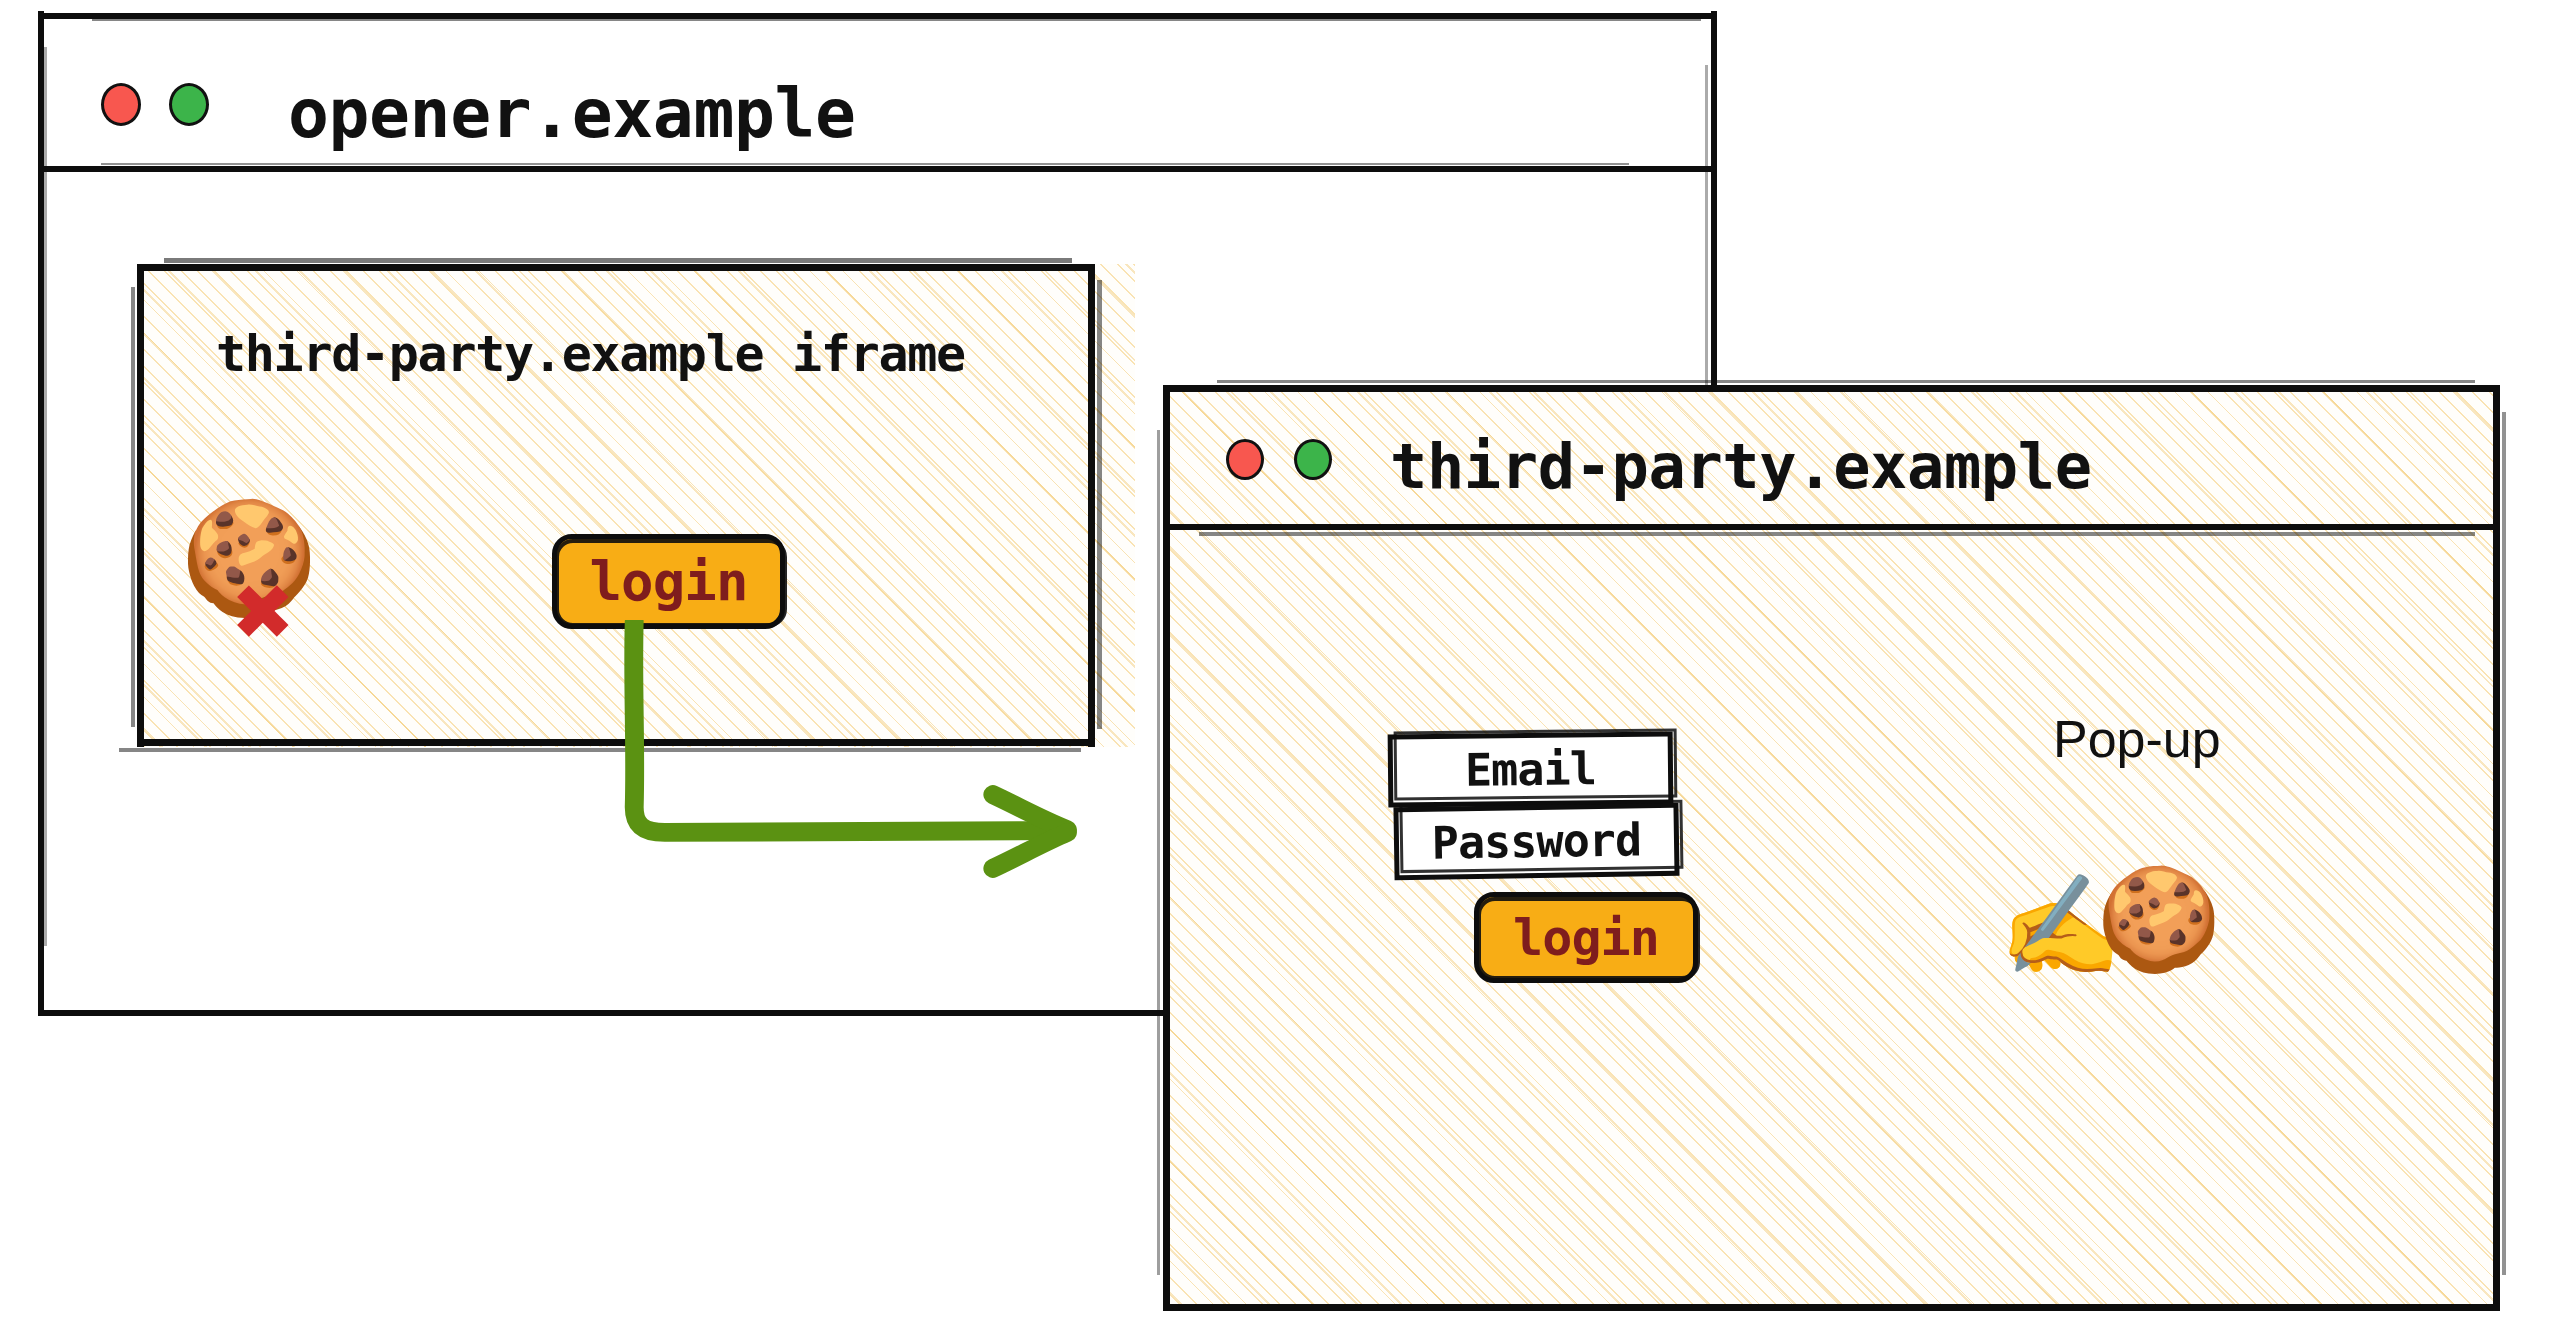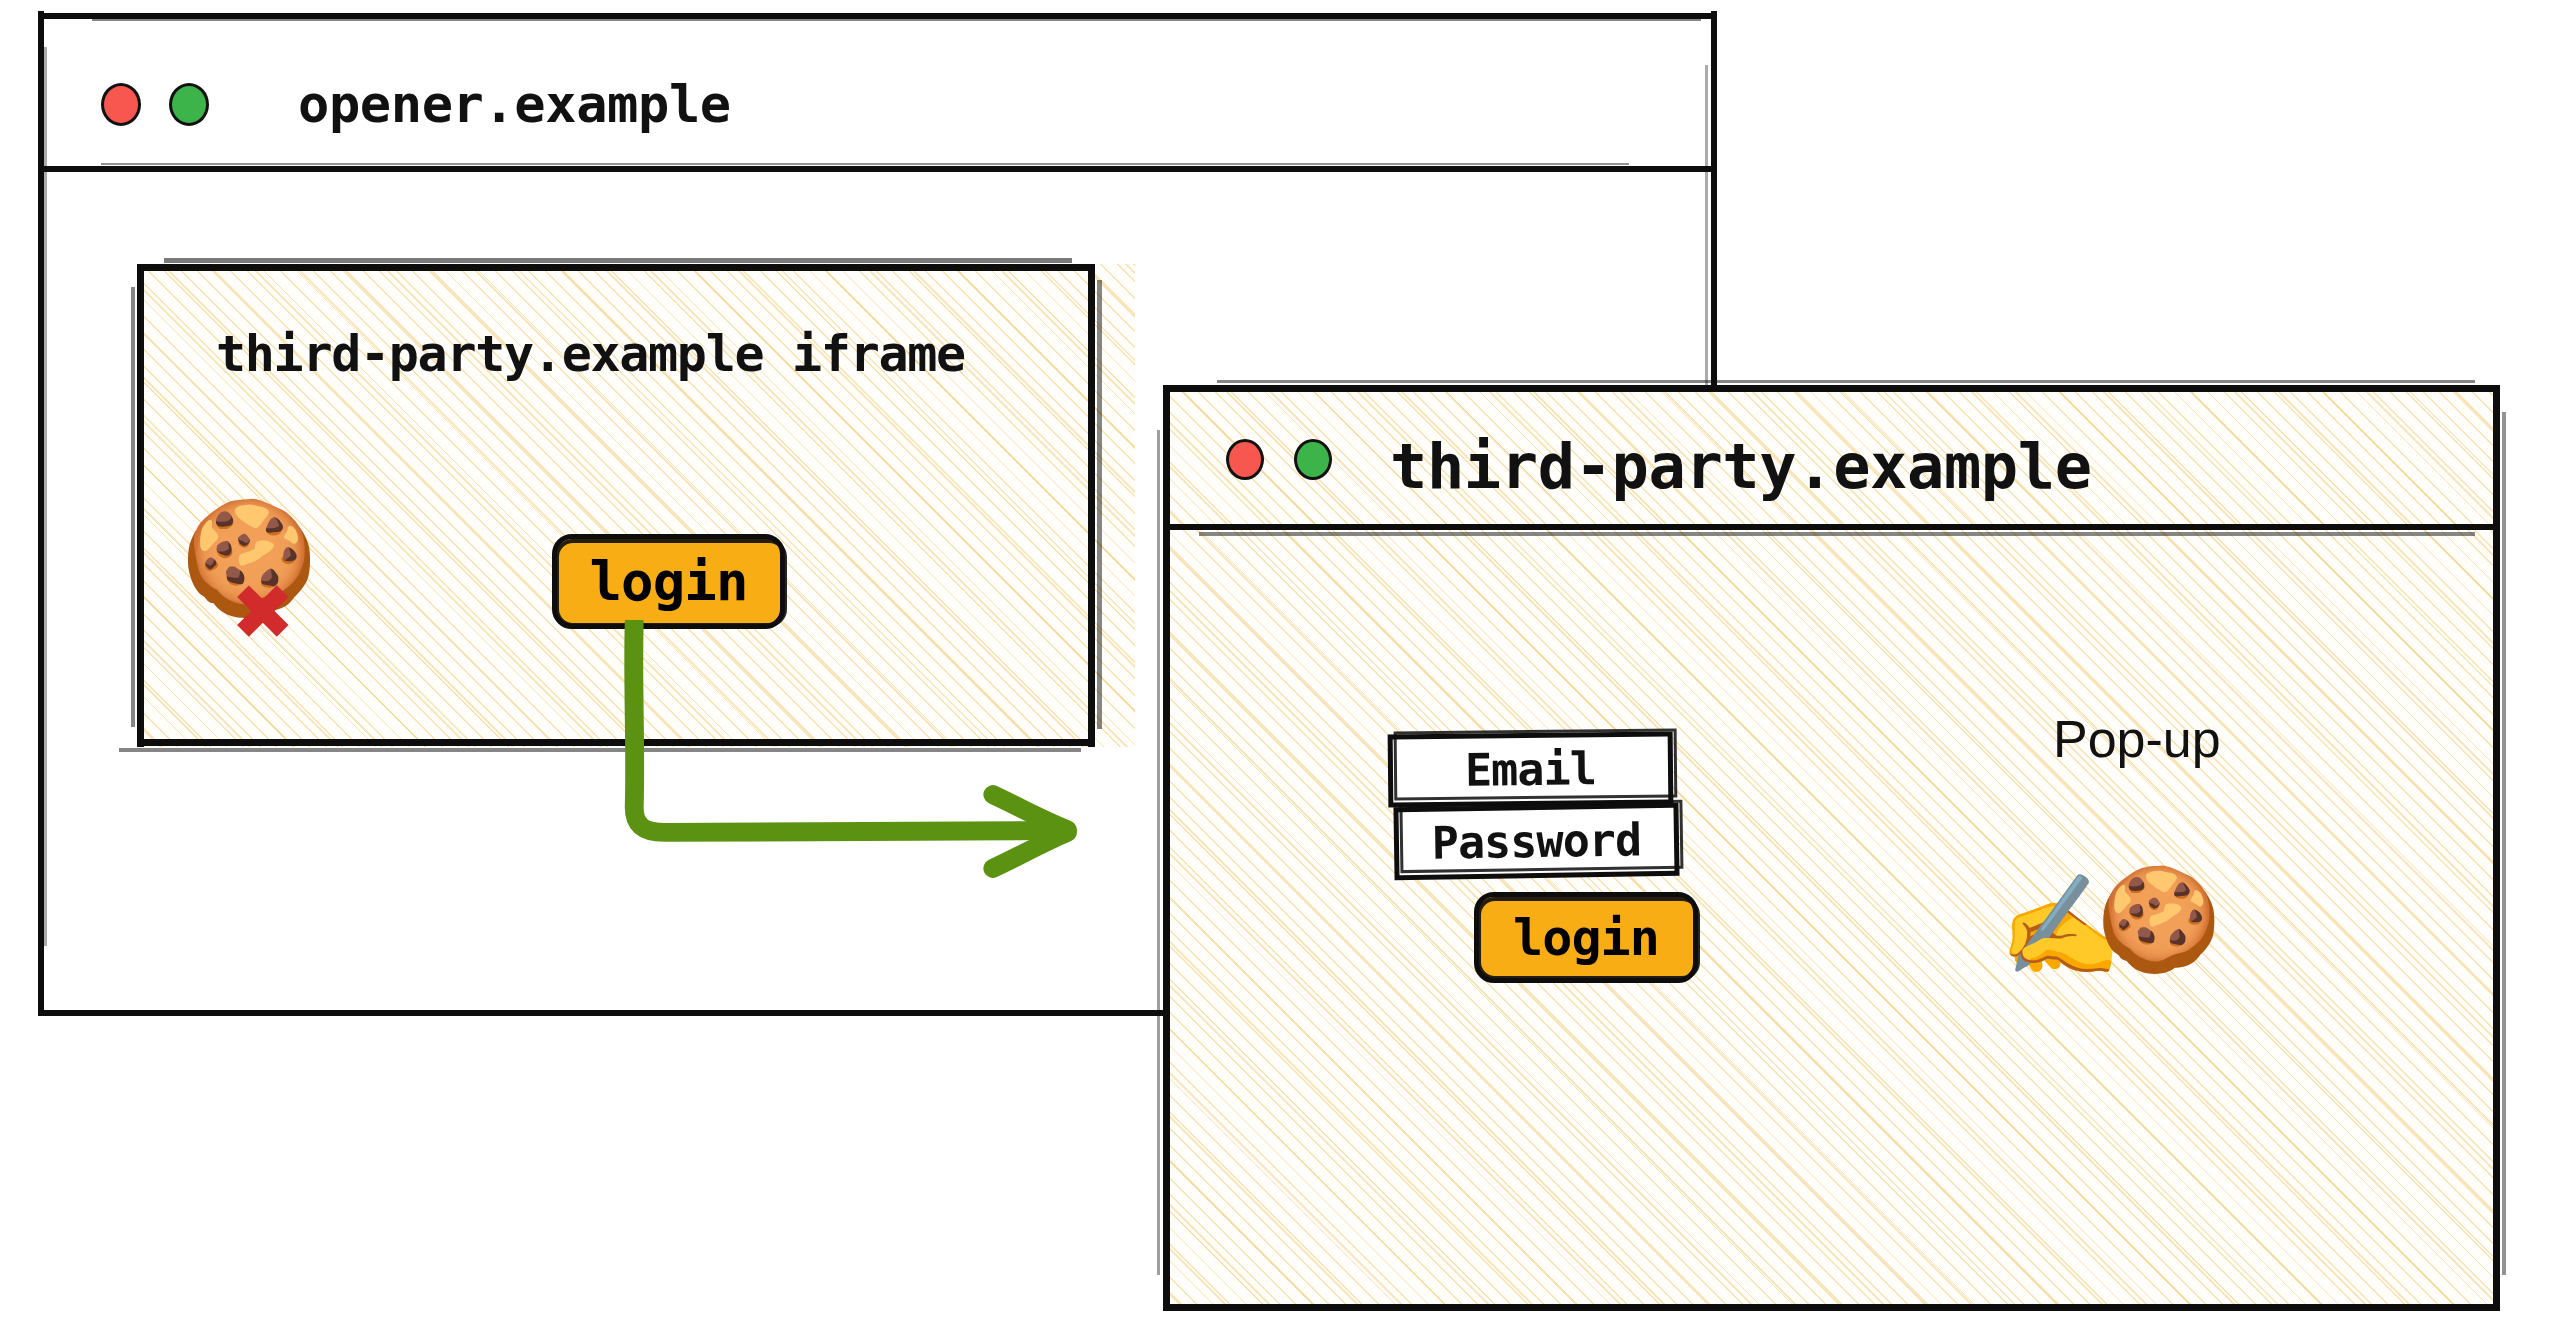--- a/index.html
+++ b/index.html
@@ -120,21 +120,21 @@
   
   .login-btn {
     position: absolute;
     background: #f8ad15;
     border-radius: 16px;
     display: flex;
     align-items: center;
     justify-content: center;
     font-family: "DejaVu Sans Mono", monospace;
     font-weight: 700;
-    color: #000000;
+    color: #7f1d1d;
     letter-spacing: -0.9px;
     box-sizing: border-box;
   }
   .login-btn .btn-stroke {
     position: absolute;
     left: -3.6px; top: -3.6px; right: -3.6px; bottom: -3.6px;
     border: 5.4px solid #0d0d0d;
     border-radius: 20px;
     pointer-events: none;
   }
@@ -228,21 +228,21 @@
   <div class="frame-left" style="left:6.3px; top:36px; width:2.7px; height:899px; opacity:.35;"></div>
   <div class="frame-right" style="left:1673px; top:0px; width:6.3px; height:1005px;"></div>
   <div class="frame-right" style="left:1667px; top:54px; width:2.7px; height:935px; opacity:.35;"></div>
   <div class="frame-bottom" style="left:1.8px; top:999px; width:1677px; height:6.3px;"></div>
   <div class="frame-div" style="left:0px; top:155px; width:1679px; height:6.3px;"></div>
   <div class="frame-div" style="left:63px; top:152px; width:1528px; height:2.7px; opacity:.45;"></div>
 
   <div class="traffic-dot dot-red" style="left:63px; top:72px; width:40px; height:43px;"></div>
   <div class="traffic-dot dot-green" style="left:131px; top:72px; width:40px; height:43px;"></div>
 
-  <div class="window-title" style="left:260px; top:63px; font-size:52px;">opener.example</div>
+  <div class="window-title" style="left:250px; top:63px; font-size:68px;">opener.example</div>
 
   <div id="iframe-box" class="hatch" style="left:99px; top:253px;padding-left:40px;">
 
     <div class="edge" style="position:absolute; left:0px; top:0px; width:958px; height:7.2px; background:#0d0d0d;"></div>
     <div class="edge" style="position:absolute; left:27px; top:-5.4px; width:908px; height:4.5px; background:#0d0d0d; opacity:.55;"></div>
     <div class="edge" style="position:absolute; left:0px; top:0px; width:7.2px; height:483px; background:#0d0d0d;"></div>
     <div class="edge" style="position:absolute; left:-6.3px; top:23.4px; width:4.5px; height:440px; background:#0d0d0d; opacity:.5;"></div>
     <div class="edge" style="position:absolute; left:951px; top:0px; width:7.2px; height:483px; background:#0d0d0d;"></div>
     <div class="edge" style="position:absolute; left:960px; top:16px; width:4.5px; height:449px; background:#0d0d0d; opacity:.5;"></div>
     <div class="edge" style="position:absolute; left:0px; top:475px; width:958px; height:7.2px; background:#0d0d0d;"></div>

